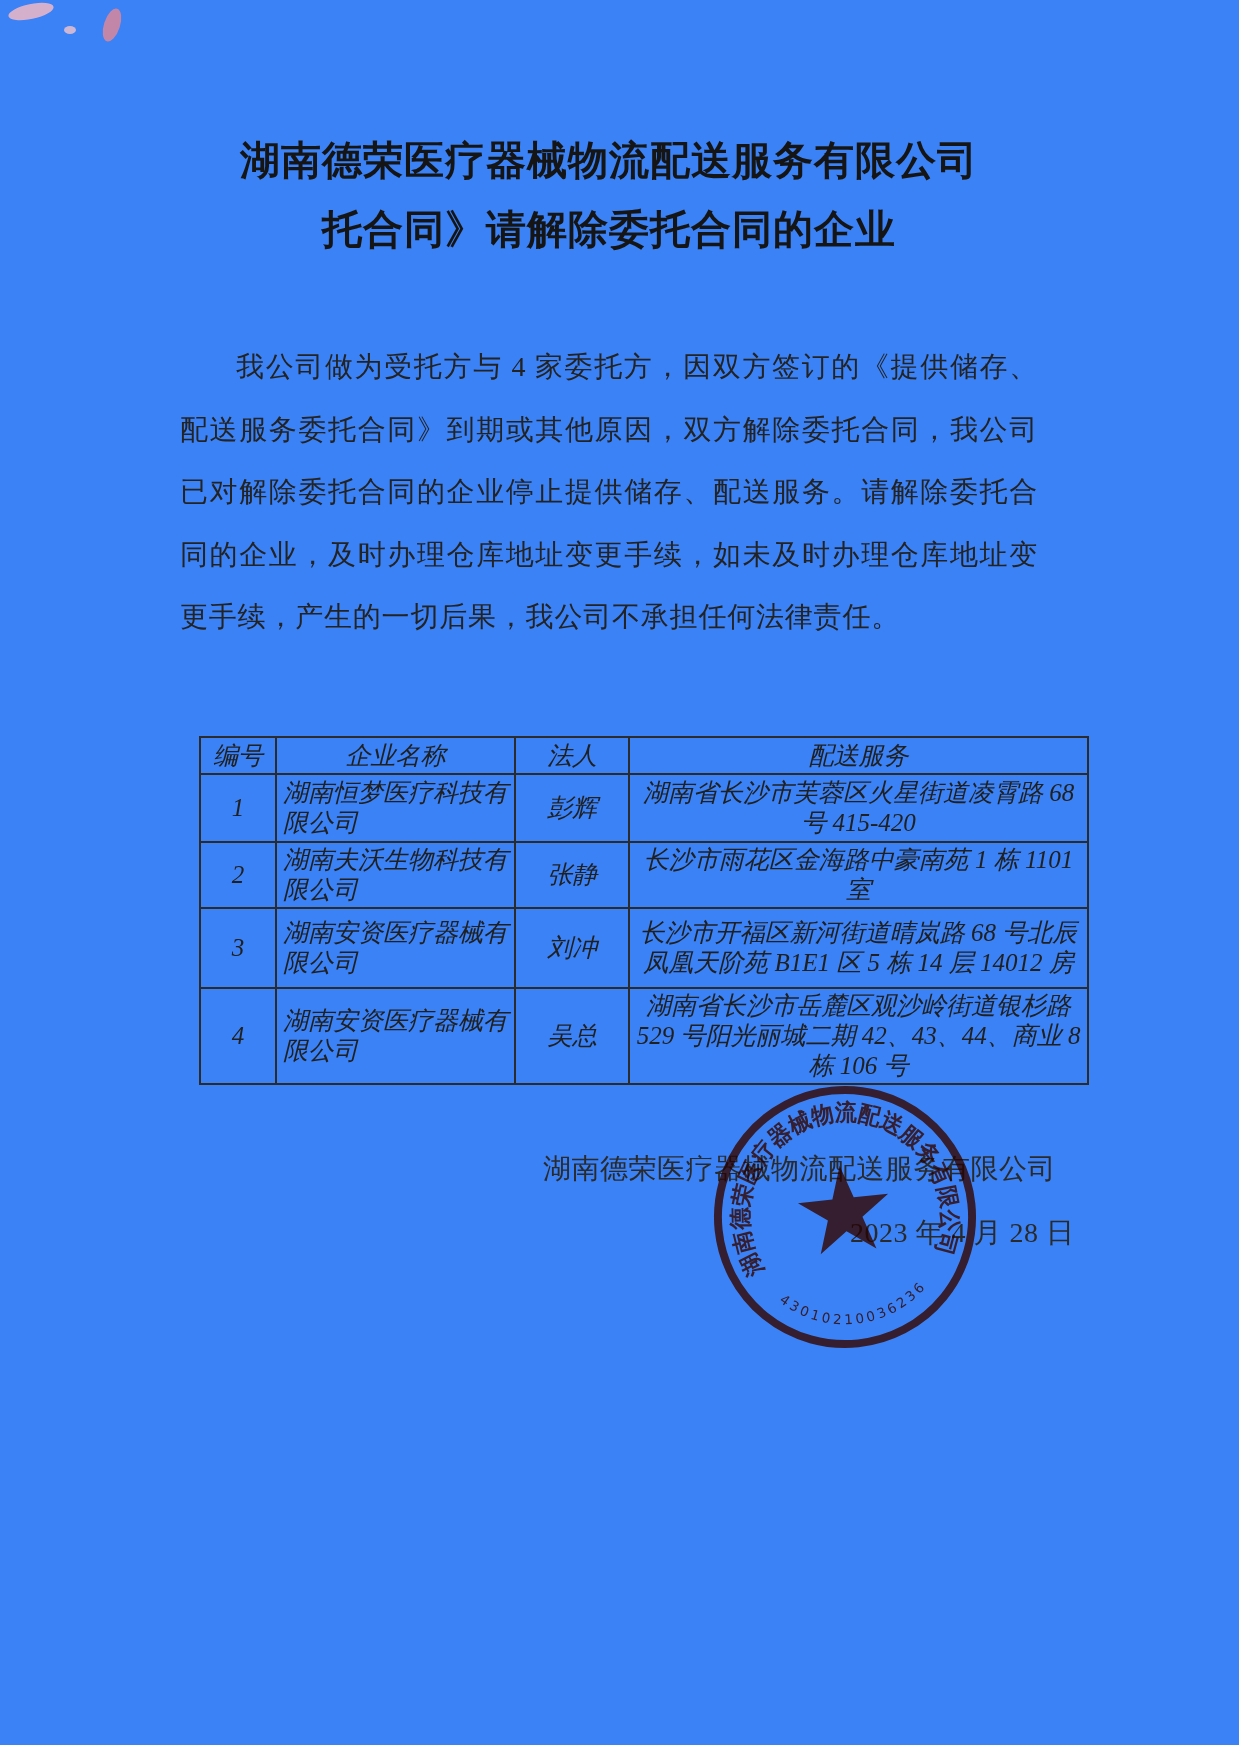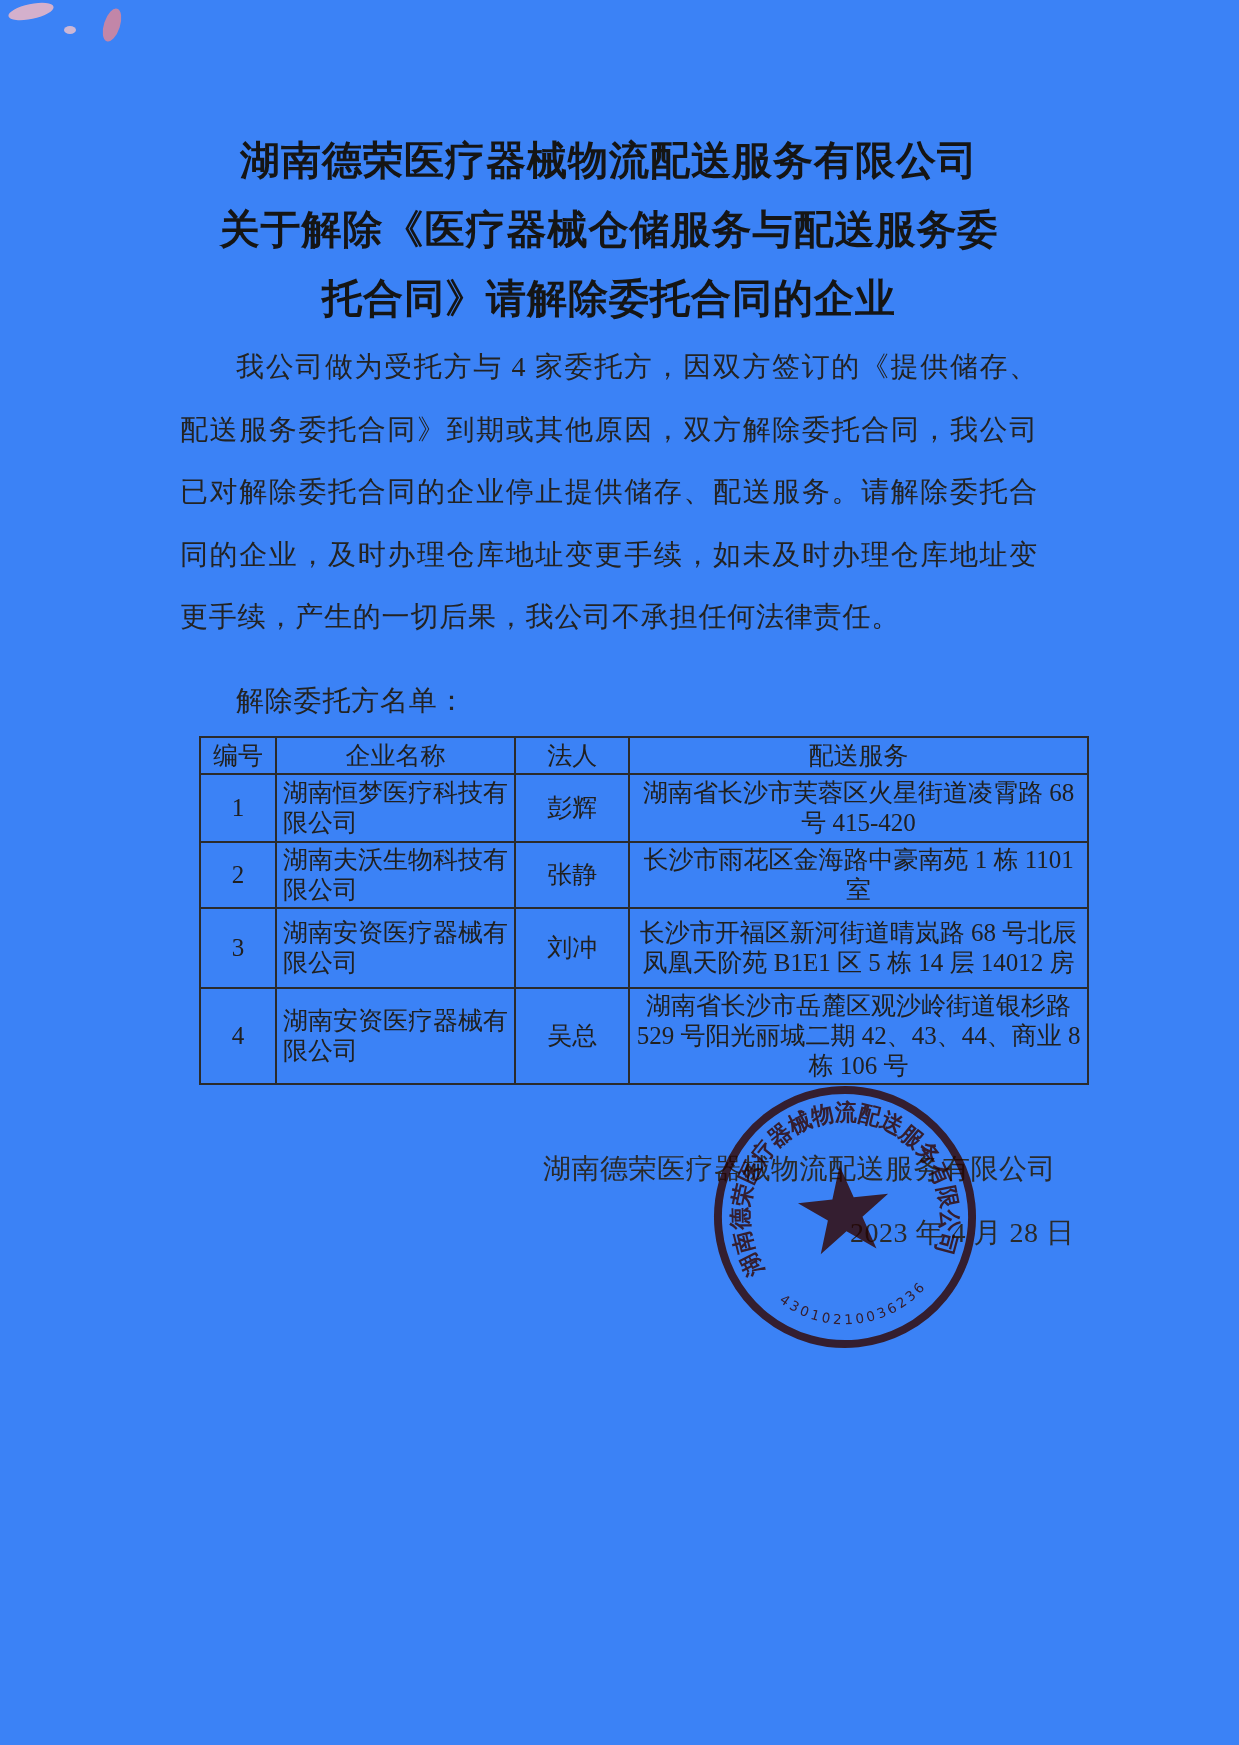--- a/index.html
+++ b/index.html
@@ -56,20 +56,21 @@
     border-collapse: collapse;
     font-size: 25px;
     line-height: 30px;
     color: #202020;
   }
   table.parties td, table.parties th {
     border: 2px solid #2b2b2b;
     vertical-align: middle;
     font-weight: normal;
     padding: 2px 6px;
+    font-style: italic;
   }
   table.parties th { height: 37px; text-align: center; }
   td.c-no, td.c-legal { text-align: center; }
   td.c-company { text-align: left; padding: 2px 14px; }
   td.c-address { text-align: center; padding: 2px 10px; }
   tr.r1 { height: 68px; }
   tr.r2 { height: 64px; }
   tr.r3 { height: 80px; }
   tr.r4 { height: 88px; }
   .sig-company {
@@ -108,27 +109,25 @@
 <body>
 
 <div class="page">
 
   <div class="artifact a1"></div>
   <div class="artifact a2"></div>
   <div class="artifact a3"></div>
 
   <div class="title-block">
     <div>湖南德荣医疗器械物流配送服务有限公司</div>
-    <div>关于解除《医疗器械仓储服务与配送服务委</div>
     <div>托合同》请解除委托合同的企业</div>
   </div>
 
   <div class="body-para">我公司做为受托方与 4 家委托方，因双方签订的《提供储存、配送服务委托合同》到期或其他原因，双方解除委托合同，我公司已对解除委托合同的企业停止提供储存、配送服务。请解除委托合同的企业，及时办理仓库地址变更手续，如未及时办理仓库地址变更手续，产生的一切后果，我公司不承担任何法律责任。</div>
 
-  <div class="list-label">解除委托方名单：</div>
 
   <table class="parties">
     <colgroup>
       <col style="width:76px">
         <col style="width:240px">
         <col style="width:114px">
         <col style="width:460px">
     </colgroup>
     <tbody>
         <tr>

